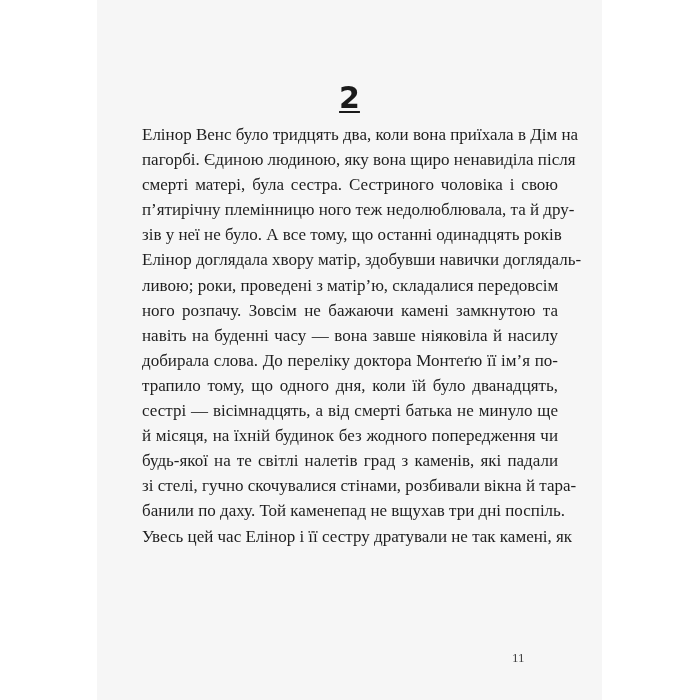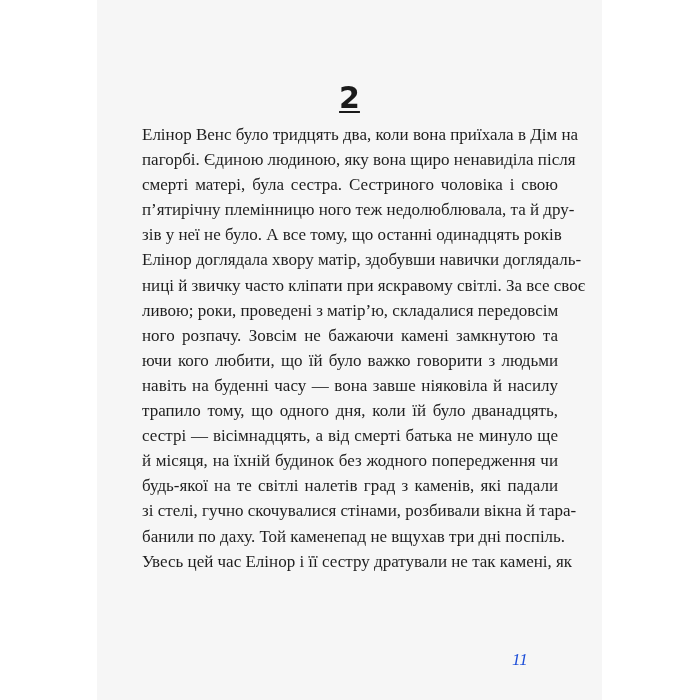--- a/index.html
+++ b/index.html
@@ -21,42 +21,41 @@
     font-family: "Liberation Serif", serif; font-size: 17px; line-height: 25.1px;
     color: #1e1e1e;
   }
   .line {
     display: block; white-space: nowrap; text-align: justify; text-align-last: justify;
     height: 25.1px;
   }
   .line.last { text-align-last: left; }
   .page-number {
     position: absolute; left: 415px; top: 650px;
-    font-family: "Liberation Serif", serif; font-size: 17px; color: #1d4ed8; font-style: italic;
+    font-family: "Liberation Serif", serif; font-size: 13px; color: #404040;
   }
 </style>
 </head>
 <body>
 
 <div class="page">
   <div class="chapter">
     <span>2</span>
   </div>
   <div class="body-text">
     <span class="line">Елінор Венс було тридцять два, коли вона приїхала в Дім на</span>
     <span class="line">пагорбі. Єдиною людиною, яку вона щиро ненавиділа після</span>
     <span class="line">смерті матері, була сестра. Сестриного чоловіка і свою</span>
     <span class="line">п’ятирічну племінницю ного теж недолюблювала, та й дру-</span>
     <span class="line">зів у неї не було. А все тому, що останні одинадцять років</span>
     <span class="line">Елінор доглядала хвору матір, здобувши навички доглядаль-</span>
-    <span class="line">ниці й звичку часто кліпати при яскравому світлі. За все своє</span>
     <span class="line">ливою; роки, проведені з матір’ю, складалися передовсім</span>
     <span class="line">ного розпачу. Зовсім не бажаючи камені замкнутою та</span>
-    <span class="line">ючи кого любити, що їй було важко говорити з людьми</span>
     <span class="line">навіть на буденні часу — вона завше ніяковіла й насилу</span>
+    <span class="line">добирала слова. До переліку доктора Монтеґю її ім’я по-</span>
     <span class="line">трапило тому, що одного дня, коли їй було дванадцять,</span>
     <span class="line">сестрі — вісімнадцять, а від смерті батька не минуло ще</span>
     <span class="line">й місяця, на їхній будинок без жодного попередження чи</span>
     <span class="line">будь-якої на те світлі налетів град з каменів, які падали</span>
     <span class="line">зі стелі, гучно скочувалися стінами, розбивали вікна й тара-</span>
     <span class="line">банили по даху. Той каменепад не вщухав три дні поспіль.</span>
     <span class="line last">Увесь цей час Елінор і її сестру дратували не так камені, як</span>
   </div>
   <div class="page-number">11</div>
 </div>

